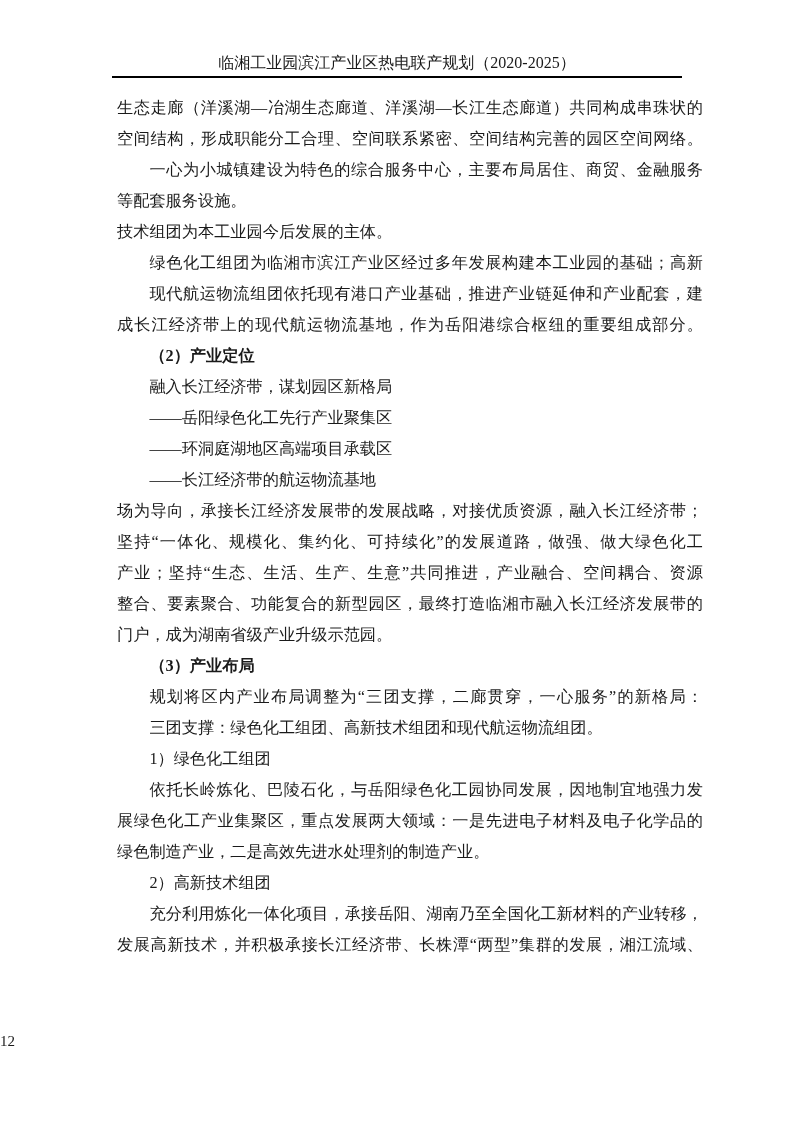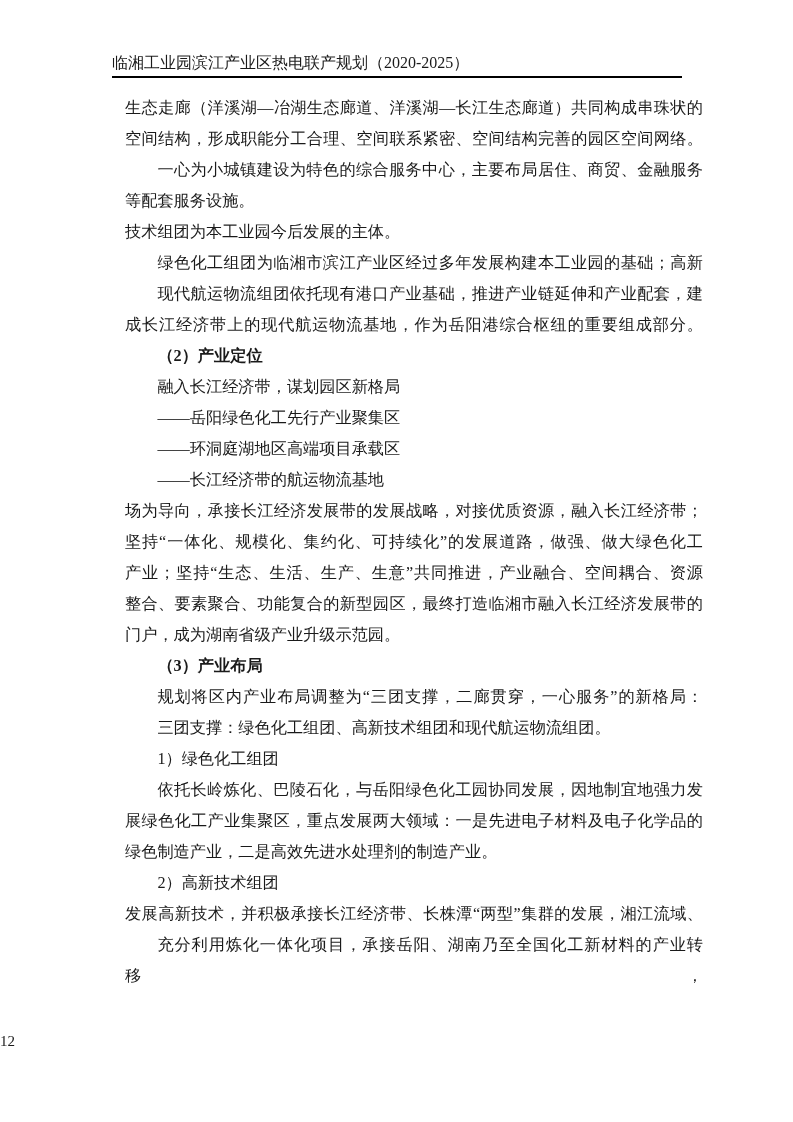--- a/index.html
+++ b/index.html
@@ -14,21 +14,21 @@
     background: #ffffff;
     overflow: hidden;
     font-family: "Liberation Serif", "DejaVu Serif", serif;
     color: #1a1a1a;
   }
   .doc-header {
     position: absolute;
     top: 52px;
     left: 112px;
     width: 570px;
-    text-align: left;
+    text-align: center;
     font-size: 16px;
     line-height: 21px;
     white-space: nowrap;
   }
   .header-rule {
     position: absolute;
     top: 76px;
     left: 112px;
     width: 570px;
     height: 0;
@@ -38,21 +38,20 @@
     position: absolute;
     top: 93px;
     left: 117px;
     width: 586px;
     font-size: 16.2px;
   }
   .line {
     height: 31px;
     line-height: 31px;
     text-align: left;
-    margin-left: 8px;
   }
   .line.fill {
     text-align: justify;
     text-align-last: justify;
   }
   .line.indent {
     text-indent: 2em;
   }
   .line.bold {
     font-weight: bold;
@@ -98,21 +97,21 @@
       <div class="line fill">整合、要素聚合、功能复合的新型园区，最终打造临湘市融入长江经济发展带的</div>
       <div class="line">门户，成为湖南省级产业升级示范园。</div>
       <div class="line indent bold">（3）产业布局</div>
       <div class="line indent fill">规划将区内产业布局调整为“三团支撑，二廊贯穿，一心服务”的新格局：</div>
       <div class="line indent">三团支撑：绿色化工组团、高新技术组团和现代航运物流组团。</div>
       <div class="line indent">1）绿色化工组团</div>
       <div class="line indent fill">依托长岭炼化、巴陵石化，与岳阳绿色化工园协同发展，因地制宜地强力发</div>
       <div class="line fill">展绿色化工产业集聚区，重点发展两大领域：一是先进电子材料及电子化学品的</div>
       <div class="line">绿色制造产业，二是高效先进水处理剂的制造产业。</div>
       <div class="line indent">2）高新技术组团</div>
+      <div class="line indent fill">充分利用炼化一体化项目，承接岳阳、湖南乃至全国化工新材料的产业转移，</div>
       <div class="line fill">发展高新技术，并积极承接长江经济带、长株潭“两型”集群的发展，湘江流域、</div>
-      <div class="line indent fill">充分利用炼化一体化项目，承接岳阳、湖南乃至全国化工新材料的产业转移，</div>
     </div>
 
   <div class="page-footer">
     <span>12</span>
   </div>
 
 </div>
 
 </body></html>

